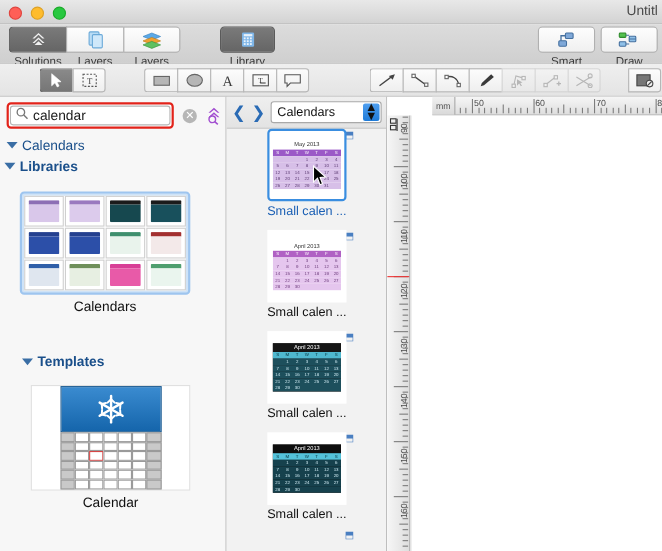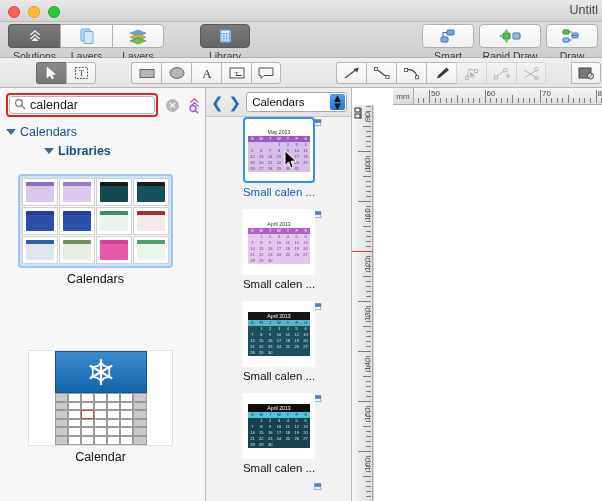--- a/index.html
+++ b/index.html
@@ -299,32 +299,20 @@
       <div class="tbbtn">
         <span class="ic-smart">
           <svg width="22" height="16" viewBox="0 0 22 16">
             <rect x="10" y="2" width="7" height="5" rx="1" fill="#7fa8d8" stroke="#45709f"></rect>
             <rect x="4" y="9" width="7" height="5" rx="1" fill="#7fa8d8" stroke="#45709f"></rect>
             <path d="M10 4.5 H6 V9" fill="none" stroke="#45709f" stroke-width="1.2"></path>
           </svg>
         </span>
         <span class="tblabel">Smart</span>
       </div>
-      <div class="tbbtn wide">
-        <span class="ic-rapid">
-          <svg width="26" height="16" viewBox="0 0 26 16">
-            <rect x="6" y="5" width="7" height="6" rx="1" fill="#55c14f" stroke="#2f8b2c"></rect>
-            <polygon points="9.5,1 11.6,3.8 7.4,3.8" fill="#55c14f"></polygon>
-            <polygon points="9.5,15 11.6,12.2 7.4,12.2" fill="#55c14f"></polygon>
-            <polygon points="2,8 4.8,5.9 4.8,10.1" fill="#55c14f"></polygon>
-            <rect x="16" y="5" width="7" height="6" rx="1" fill="#8fc0e8" stroke="#45709f"></rect>
-          </svg>
-        </span>
-        <span class="tblabel">Rapid Draw</span>
-      </div>
       <div class="tbbtn">
         <span class="ic-chain">
           <svg width="24" height="16" viewBox="0 0 24 16">
             <rect x="3" y="2" width="6" height="4" rx=".8" fill="#55c14f" stroke="#2f8b2c"></rect>
             <rect x="12" y="5" width="6" height="5" rx=".8" fill="#8fc0e8" stroke="#45709f"></rect>
             <rect x="3" y="10" width="6" height="4" rx=".8" fill="#8fc0e8" stroke="#45709f"></rect>
             <path d="M9 4 H12 M9 12 H12 M12 7.5 H18" fill="none" stroke="#45709f" stroke-width="1"></path>
           </svg>
         </span>
         <span class="tblabel">Draw</span>
@@ -461,21 +449,21 @@
         <circle cx="7" cy="11.5" r="3" fill="none" stroke="#a24fd0" stroke-width="1.3"></circle>
         <line x1="9.2" y1="13.6" x2="12" y2="16" stroke="#a24fd0" stroke-width="1.4"></line>
       </svg>
     </div>
 
     <div class="tree">
       <div class="treerow" style="padding-left:6px;">
         <span class="tri"></span>
         <span class="tlabel">Calendars</span>
       </div>
-      <div class="treerow" style="padding-left:16px;margin-left:28px;">
+      <div class="treerow" style="padding-left:4px;">
         <span class="tri"></span>
         <span class="tlabel bold">Libraries</span>
       </div>
     </div>
 
     <div class="libitem" style="left:18px; top:86px;">
       <div class="libthumbbox">
         <div class="libgrid">
           <div class="minical">
               <div>
@@ -549,20 +537,24 @@
               <div>
                 <div class="mc-head" style="background:#4f9f6f"></div>
                 <div class="mc-body" style="background:#eaf5ee"></div>
               </div>
             </div>
         </div>
       </div>
       <div class="itemcaption">Calendars</div>
     </div>
 
+    <div class="treerow" style="position:absolute; left:20px; top:231px;">
+      <span class="tri"></span>
+      <span class="tlabel bold">Templates</span>
+    </div>
 
     <div class="libitem" style="left:28px; top:262px;">
       <div class="tplthumb">
         <div class="tplcal">
           <div class="tplhead">
             <svg width="30" height="30" viewBox="0 0 30 30">
               <g stroke="#ffffff" stroke-width="2.2" stroke-linecap="round">
                 <line x1="15" y1="3" x2="15" y2="27"></line>
                 <line x1="4.6" y1="9" x2="25.4" y2="21"></line>
                 <line x1="4.6" y1="21" x2="25.4" y2="9"></line>

